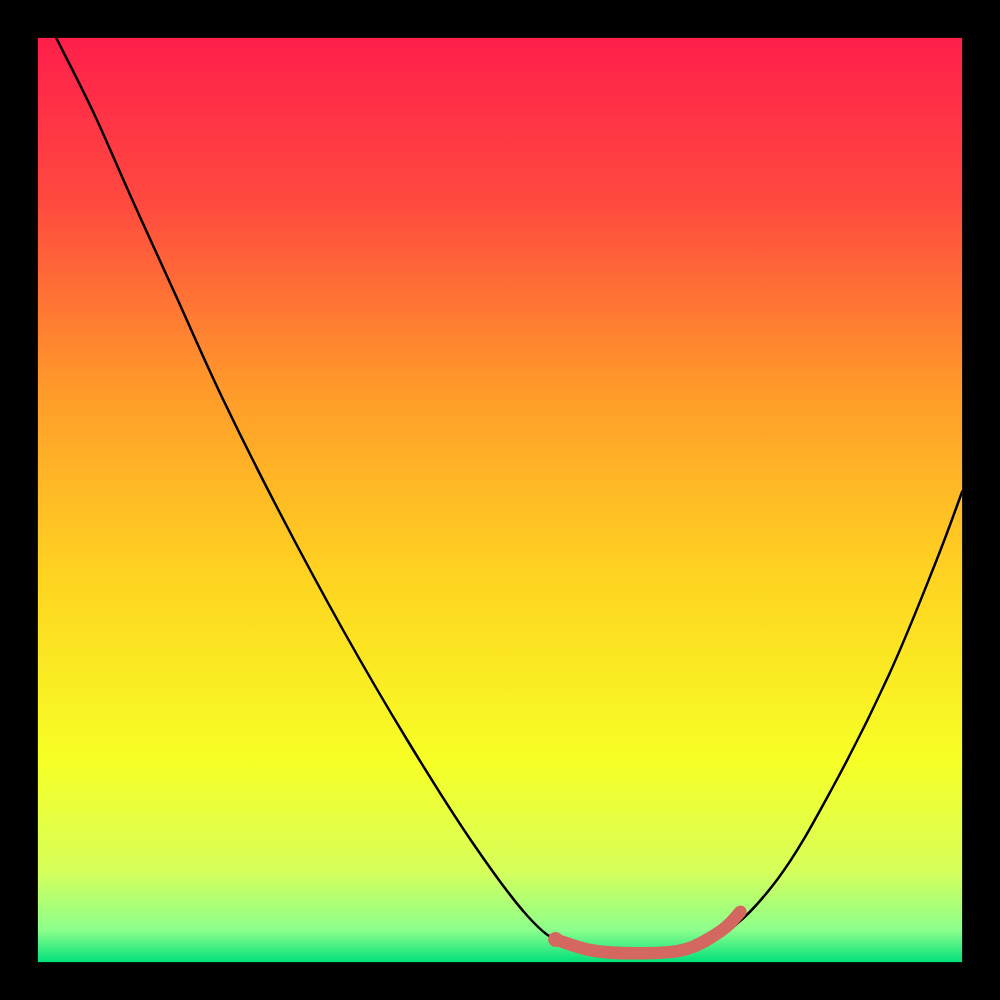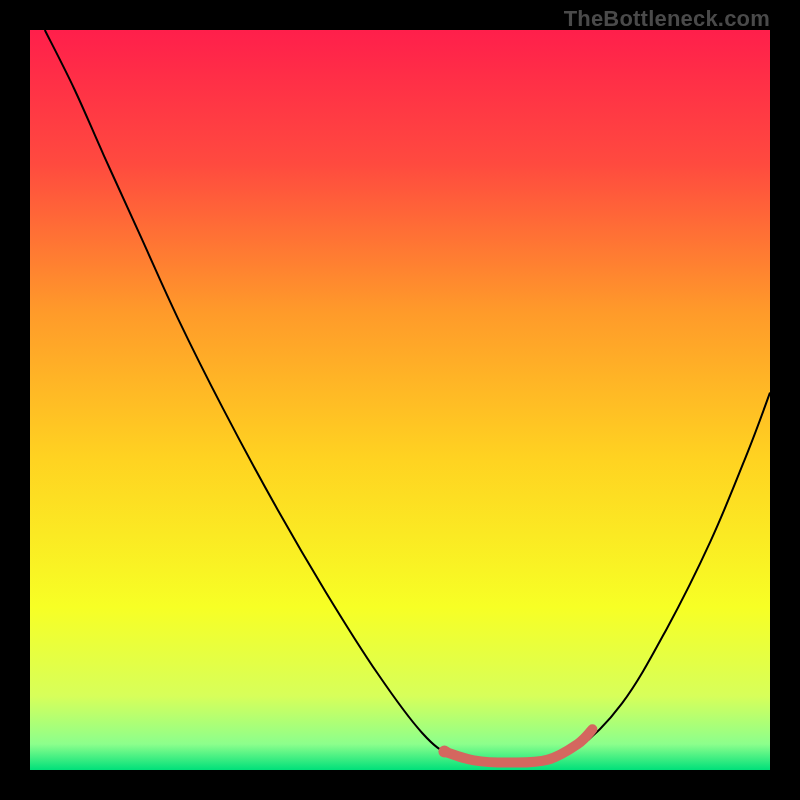--- a/index.html
+++ b/index.html
@@ -36,21 +36,20 @@
     letter-spacing: 0.2px;
   }
   svg {
     display: block;
   }
 </style>
 </head>
 <body>
 
 <div class="frame">
-  <div class="watermark">TheBottleneck.com</div>
   <div class="plot">
     <svg id="chart-svg" width="740" height="740" viewBox="0 0 740 740">
       <defs>
         <linearGradient id="bg-grad" x1="0" y1="0" x2="0" y2="1">
             <stop offset="0%" stop-color="#ff1f4b"></stop>
             <stop offset="18%" stop-color="#ff4a3f"></stop>
             <stop offset="38%" stop-color="#ff9a2a"></stop>
             <stop offset="57.99999999999999%" stop-color="#ffd321"></stop>
             <stop offset="78%" stop-color="#f7ff25"></stop>
             <stop offset="90%" stop-color="#d7ff5a"></stop>

